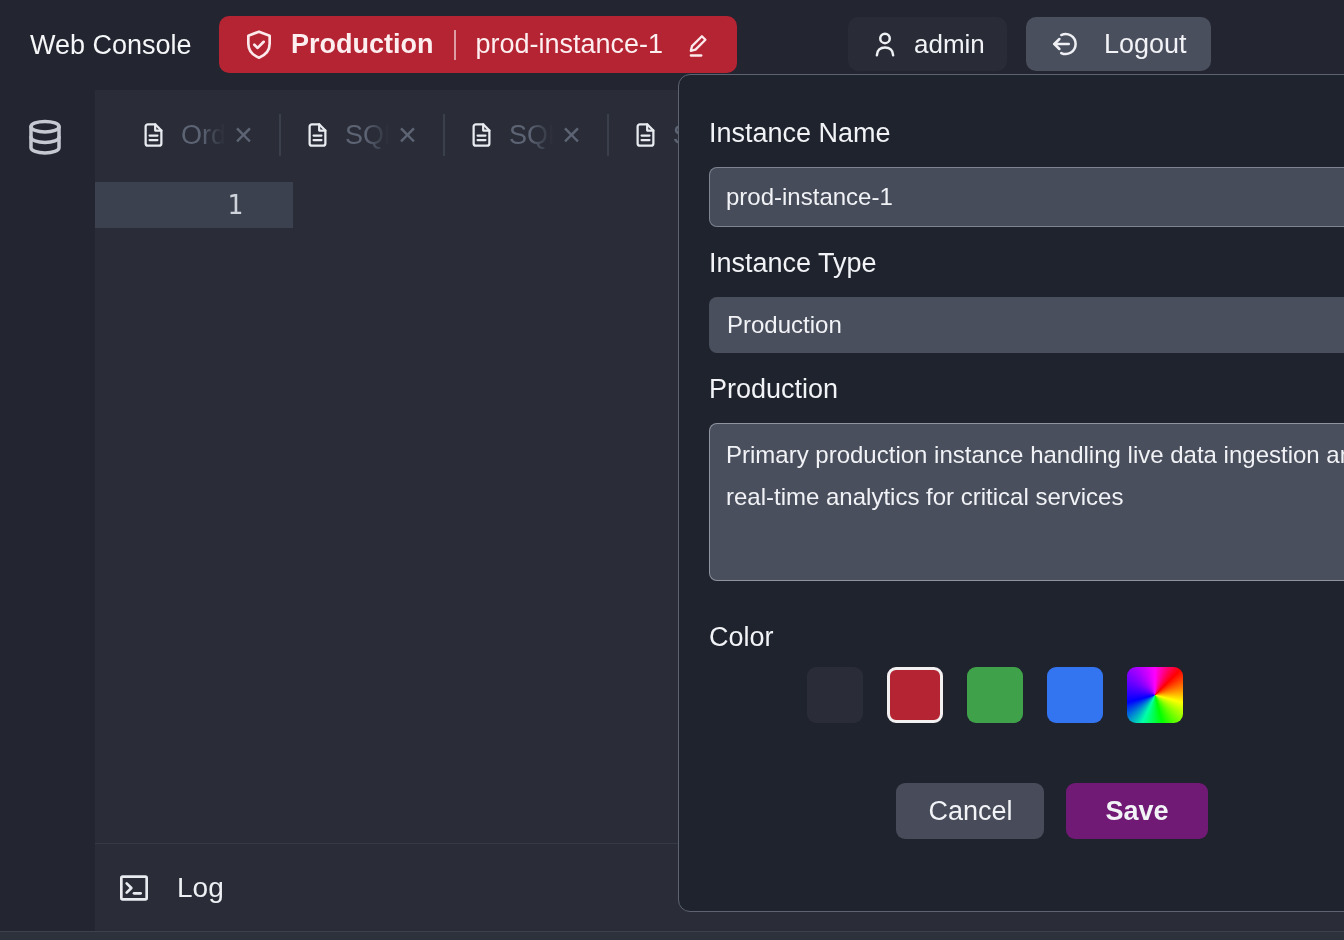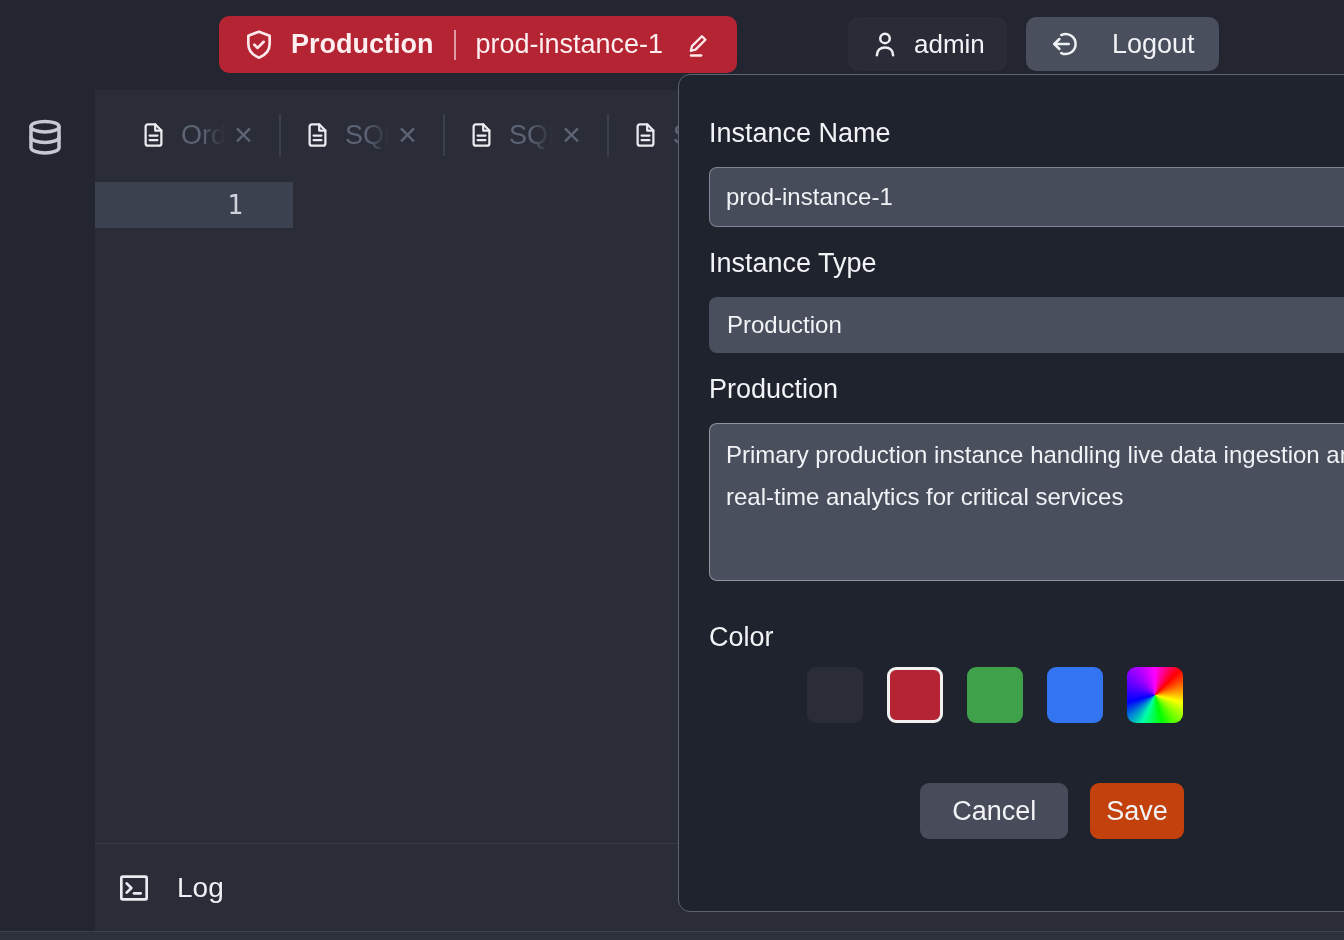--- a/index.html
+++ b/index.html
@@ -19,21 +19,21 @@
   .instance-badge .sep { width:2px; height:30px; background:rgba(255,255,255,.55); margin:0 4px; }
   .instance-badge .iname { font-size:27px; color:#fdeef0; }
   .shield { width:32px; height:34px; color:#fbe9ec; }
   .pencil { width:28px; height:28px; margin-left:6px; color:#fbe9ec; }
 
   .user-chip { position:absolute; left:848px; top:17px; height:54px; background:#292c37;
     border-radius:10px; display:flex; align-items:center; gap:14px; padding:0 22px; }
   .user-chip .uname { font-size:26px; font-weight:400; }
   .person { width:30px; height:30px; color:#eef0f4; }
   .logout-btn { position:absolute; left:1026px; top:17px; height:54px; background:#4a4f5e;
-    border-radius:10px; display:flex; align-items:center; gap:32px; padding:0 24px; cursor:pointer; }
+    border-radius:10px; display:flex; align-items:center; gap:24px; padding:0 24px; cursor:pointer; }
   .logout-btn .llabel { font-size:27px; }
   .logout-ic { width:30px; height:30px; color:#eef0f4; }
 
   
   .sidebar { position:absolute; left:0; top:90px; width:95px; height:841px; background:#232531; }
   .db-ic { position:absolute; left:24px; top:26px; width:42px; height:44px; color:#c6c9d1; stroke-width:2.4; }
 
   
   .panel { position:absolute; left:95px; top:90px; width:1249px; height:841px; background:#2a2d38; }
 
@@ -82,28 +82,29 @@
   .m-label.color-lab { margin-top:40px; margin-bottom:14px; }
   .swatches { display:flex; gap:24px; margin-left:98px; }
   .swatch { width:56px; height:56px; border-radius:9px; cursor:pointer; }
   .swatch.selected { border:3px solid #f3f0f1; }
   .swatch.rainbow { background:conic-gradient(from 0deg,#ff00ff,#ff0000 45deg,#ffff00 105deg,
     #00ff00 165deg,#00ffaa 205deg,#0000ff 255deg,#ff00ff 360deg); }
   .actions { display:flex; justify-content:center; gap:22px; margin-top:60px; }
   .btn { height:56px; border-radius:9px; font-size:27px; color:#f2f3f6; display:flex;
     align-items:center; border:none; cursor:pointer; font-family:"Liberation Sans", sans-serif; }
   .btn.cancel { background:#474b5a; padding:0 32px; }
-  .btn.save { background:#c2410c; padding:0 16px; }
+  .btn.save { background:#701a75; padding:0 39px;font-weight:bold; }
 </style>
 </head>
 <body>
 
 <div class="stage">
 
   <div class="topbar">
+    <div class="app-title">Web Console</div>
 
     <div class="instance-badge">
       <svg class="icon shield" viewBox="0 0 24 24">
         <path d="M12 2l8 3v6c0 5-3.4 8.6-8 10.5C7.4 19.6 4 16 4 11V5z"></path>
         <polyline points="8.5 11.8 11 14.2 15.5 9.6"></polyline>
       </svg>
       <span class="env">Production</span>
       <span class="sep"></span>
       <span class="iname">prod-instance-1</span>
       <svg class="icon pencil" viewBox="0 0 24 24">

